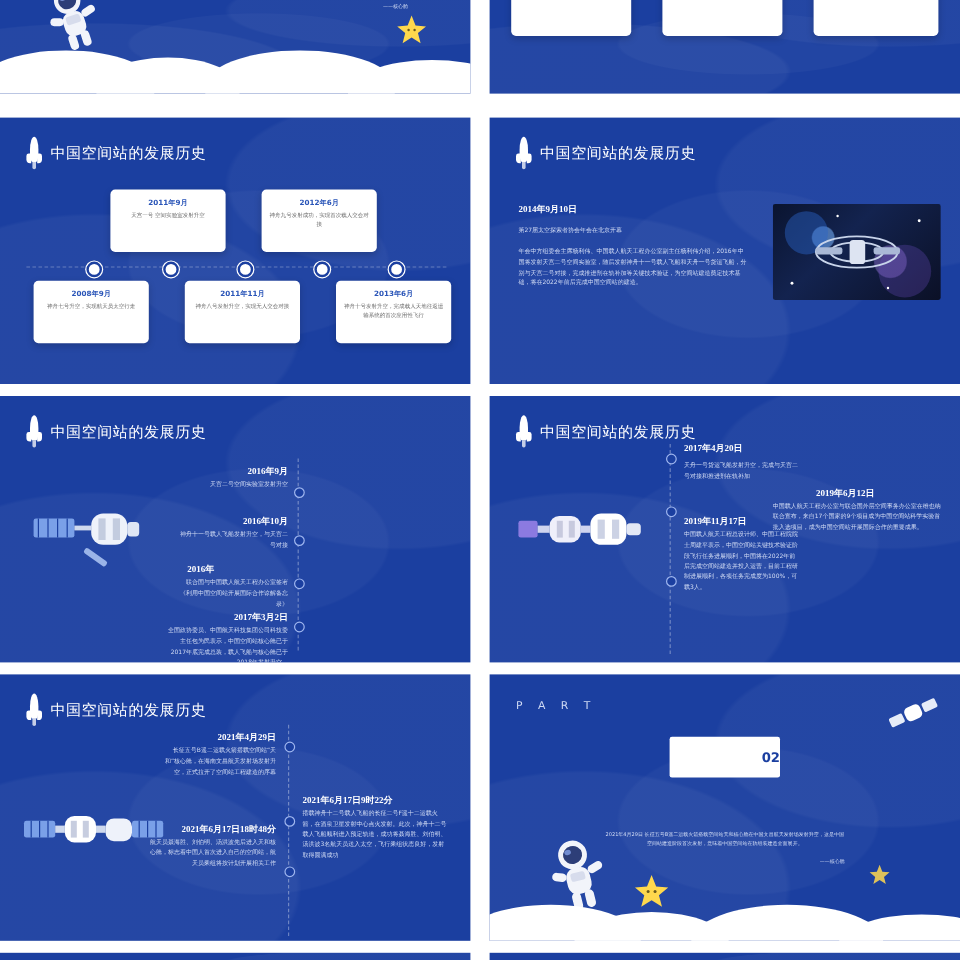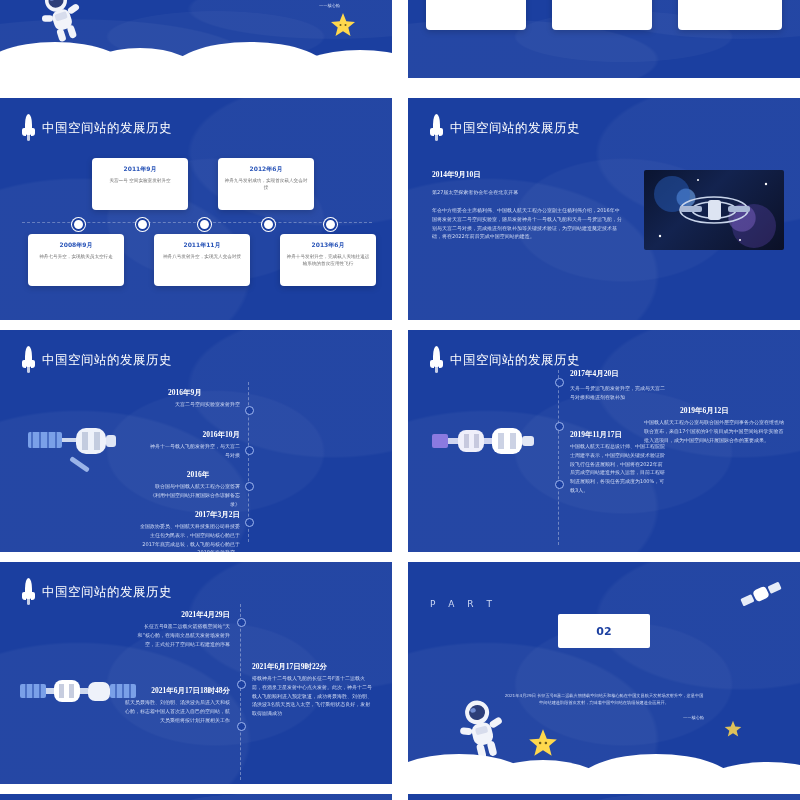--- a/index.html
+++ b/index.html
@@ -35,21 +35,21 @@
 
   .txt{position:absolute;color:#fff;}
   .t-title{font-size:7.5px;font-weight:bold;font-family:Liberation Serif, serif;}
   .t-body{font-size:5px;line-height:1.75;color:#d3ddf5;}
 
   .cloud{position:absolute;background:#fff;border-radius:50%;}
 
   .star{position:absolute;width:0;height:0;}
   .star svg{display:block;}
 
-  .partbox{position:absolute;background:#fff;border-radius:2px;display:flex;align-items:center;justify-content:center;}
+  .partbox{position:absolute;background:#fff;border-radius:2px;display:flex;align-items:center;justify-content:flex-end;}
   .partbox span{color:#1b3fa0;font-size:11px;font-weight:bold;}
 
   .sat{position:absolute;}
   .imgphoto{position:absolute;border-radius:2px;overflow:hidden;
      background:
        radial-gradient(circle at 30% 35%, rgba(120,180,255,.55) 0 8%, transparent 9%),
        radial-gradient(circle at 70% 60%, rgba(180,140,255,.35) 0 12%, transparent 13%),
        linear-gradient(135deg,#0a1430 0%,#13234f 40%,#0b1026 100%);}
 
   
@@ -211,27 +211,27 @@
         <rect x="84" y="27" width="10" height="12" rx="3" fill="#dfe6f4"></rect>
         <rect x="50" y="48" width="22" height="5" rx="2" fill="#9ab4e8" transform="rotate(35 50 48)"></rect>
       </svg>
     </div>
     <div class="dashline" style="left:248px;top:52px;height:160px;"></div>
     <div class="odot" style="left:245px;top:76px;"></div>
     <div class="odot" style="left:245px;top:116px;"></div>
     <div class="odot" style="left:245px;top:152px;"></div>
     <div class="odot" style="left:245px;top:188px;"></div>
 
-    <div class="txt t-title" style="left:168px;top:58px;width:84px;">2016年9月</div>
+    <div class="txt t-title" style="left:156px;top:58px;width:84px;text-align:right;">2016年9月</div>
     <div class="txt t-body" style="left:150px;top:70px;width:90px;text-align:right;">天宫二号空间实验室发射升空</div>
 
     <div class="txt t-title" style="left:156px;top:100px;width:84px;text-align:right;">2016年10月</div>
     <div class="txt t-body" style="left:150px;top:112px;width:90px;text-align:right;">神舟十一号载人飞船发射升空，与天宫二号对接</div>
 
-    <div class="txt t-title" style="left:156px;top:140px;width:84px;text-align:center;">2016年</div>
+    <div class="txt t-title" style="left:156px;top:140px;width:84px;text-align:left;">2016年</div>
     <div class="txt t-body" style="left:150px;top:152px;width:90px;text-align:right;">联合国与中国载人航天工程办公室签署《利用中国空间站开展国际合作谅解备忘录》</div>
 
     <div class="txt t-title" style="left:156px;top:180px;width:84px;text-align:right;">2017年3月2日</div>
     <div class="txt t-body" style="left:140px;top:192px;width:100px;text-align:right;">全国政协委员、中国航天科技集团公司科技委主任包为民表示，中国空间站核心舱已于2017年底完成总装，载人飞船与核心舱已于2018年发射升空。</div>
   </div>
 
   <div class="slide" style="left:408px;top:330px;width:392px;height:222px;">
     <div class="bgwave"></div>
     <div class="hdr">
       <div class="rocket">
@@ -310,21 +310,21 @@
 
     <div class="txt t-title" style="left:88px;top:124px;width:142px;text-align:right;">2021年6月17日18时48分</div>
     <div class="txt t-body" style="left:124px;top:136px;width:106px;text-align:right;">航天员聂海胜、刘伯明、汤洪波先后进入天和核心舱，标志着中国人首次进入自己的空间站，航天员乘组将按计划开展相关工作</div>
 
     <div class="txt t-title" style="left:252px;top:100px;">2021年6月17日9时22分</div>
     <div class="txt t-body" style="left:252px;top:112px;width:120px;">搭载神舟十二号载人飞船的长征二号F遥十二运载火箭，在酒泉卫星发射中心点火发射。此次，神舟十二号载人飞船顺利进入预定轨道，成功将聂海胜、刘伯明、汤洪波3名航天员送入太空，飞行乘组状态良好，发射取得圆满成功</div>
   </div>
 
   <div class="slide" style="left:408px;top:562px;width:392px;height:222px;">
     <div class="bgwave"></div>
-    <div class="txt" style="left:22px;top:22px;font-size:9px;letter-spacing:5px;color:#cfdaf4;margin-top:15px;">P A R T</div>
+    <div class="txt" style="left:22px;top:22px;font-size:9px;letter-spacing:5px;color:#cfdaf4;">P A R T</div>
     <div class="partbox" style="left:150px;top:52px;width:92px;height:34px;">
       <span>02</span>
     </div>
     <div class="txt t-body" style="left:96px;top:130px;width:200px;font-size:4.2px;text-align:center;">2021年4月29日 长征五号B遥二运载火箭搭载空间站天和核心舱在中国文昌航天发射场发射升空，这是中国空间站建造阶段首次发射，意味着中国空间站在轨组装建造全面展开。</div>
     <div class="txt t-body" style="left:96px;top:152px;width:200px;font-size:4.2px;text-align:right;">——核心舱</div>
 
     <div class="sat" style="left:330px;top:14px;width:46px;height:36px;">
       <svg width="46" height="36" viewBox="0 0 46 36">
         <g transform="rotate(-25 23 18)">
           <rect x="2" y="14" width="12" height="8" rx="1.5" fill="#e6ecf8"></rect>

